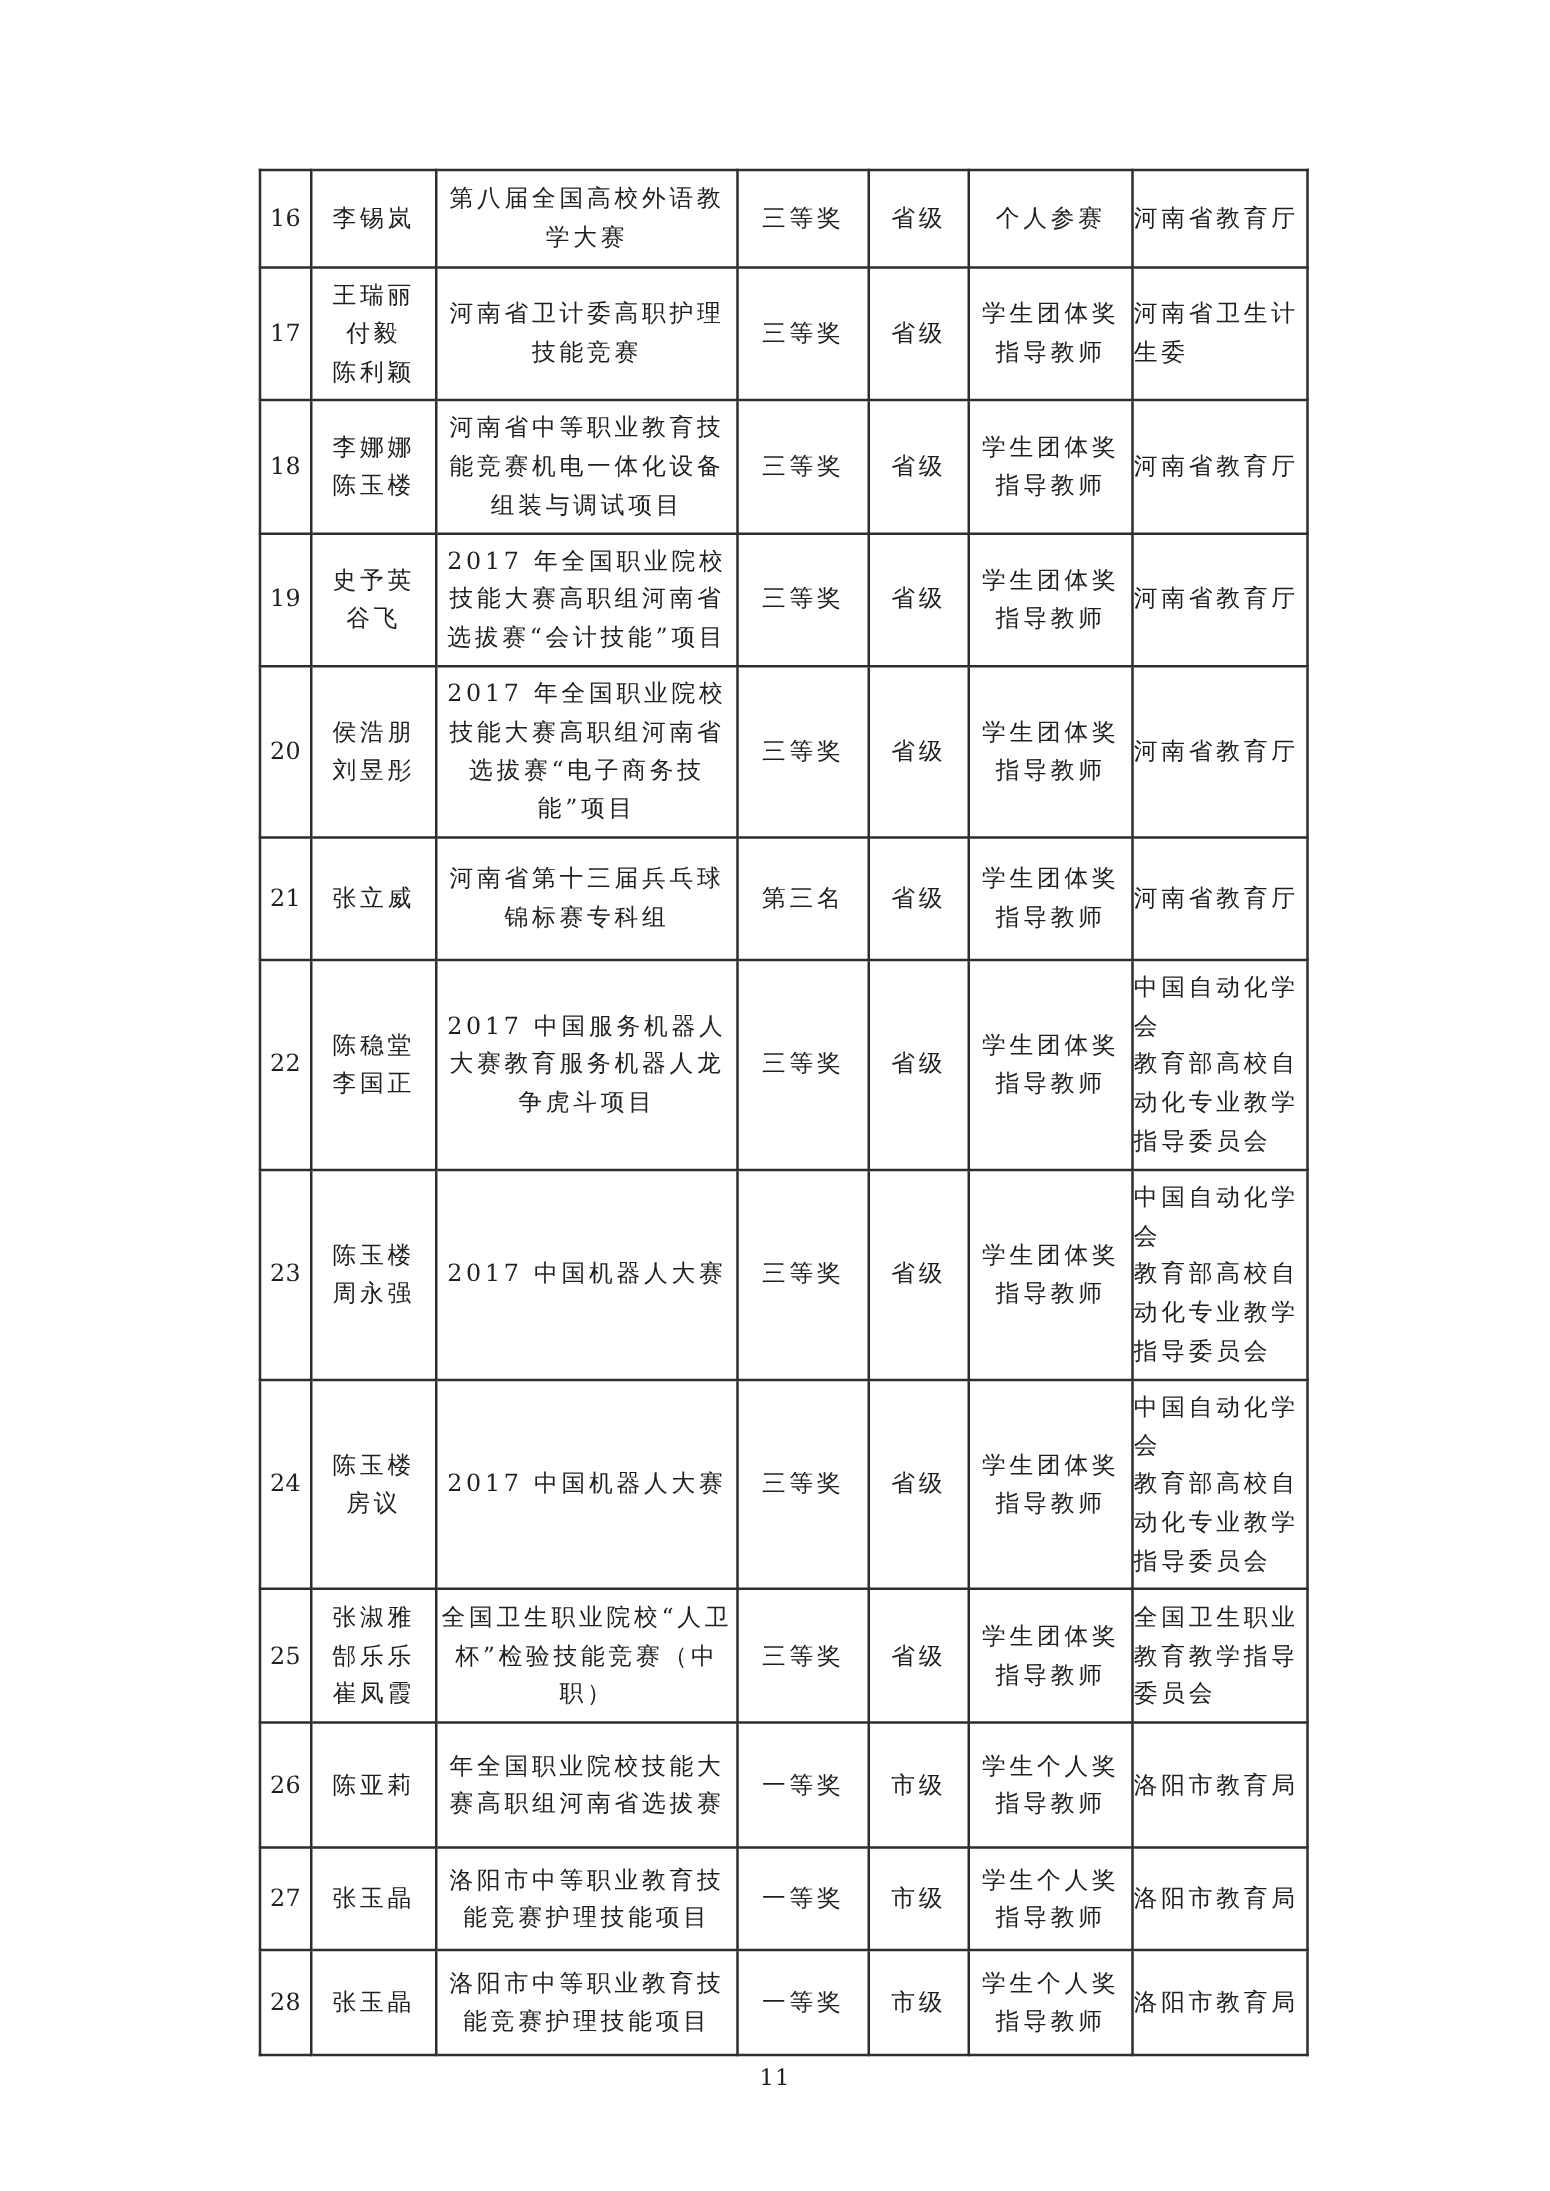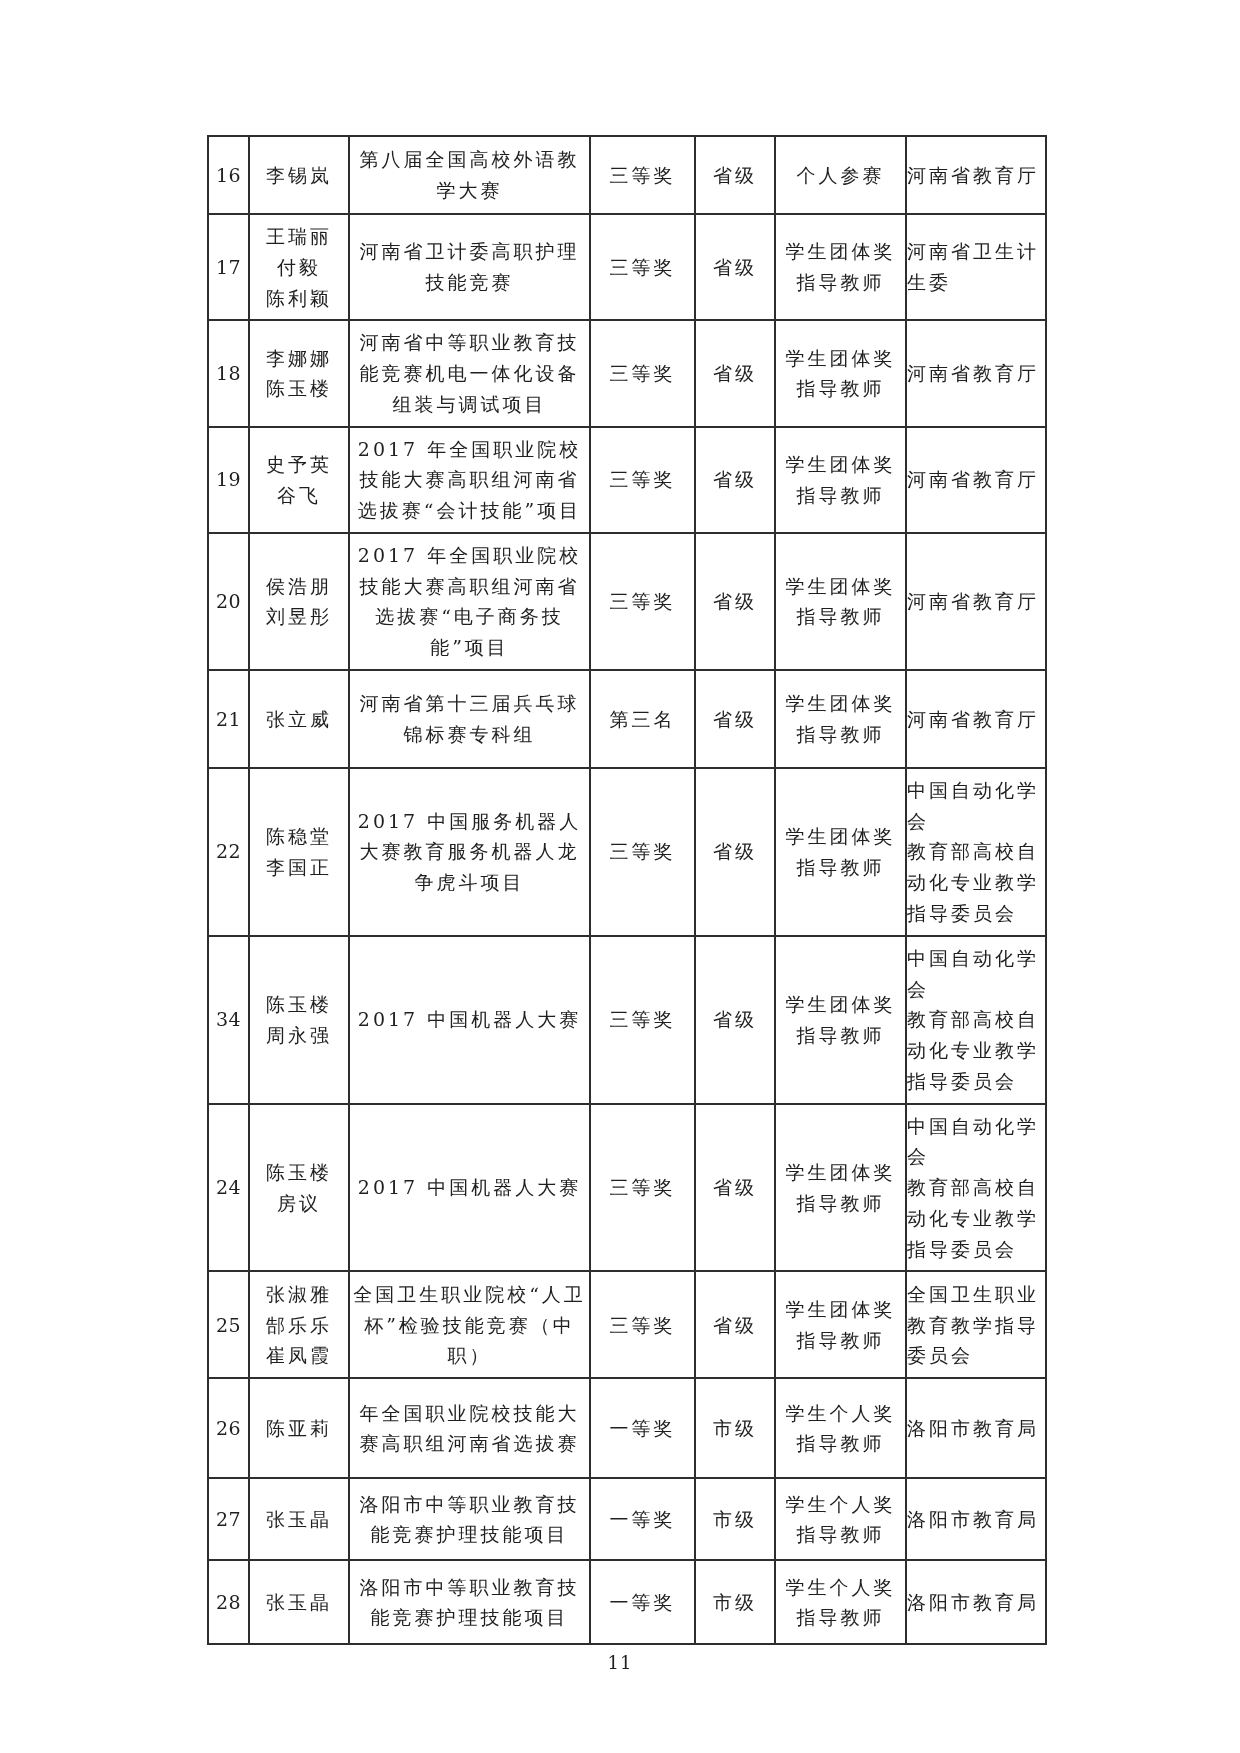--- a/index.html
+++ b/index.html
@@ -147,21 +147,21 @@
 李国正</td>
           <td class="c-competition">2017 中国服务机器人大赛教育服务机器人龙争虎斗项目</td>
           <td class="c-award">三等奖</td>
           <td class="c-level">省级</td>
           <td class="c-type">学生团体奖
 指导教师</td>
           <td class="c-org">中国自动化学会
 教育部高校自动化专业教学指导委员会</td>
         </tr>
         <tr style="height: 164px;">
-          <td class="c-no">34</td>
+          <td class="c-no">23</td>
           <td class="c-names">陈玉楼
 周永强</td>
           <td class="c-competition">2017 中国机器人大赛</td>
           <td class="c-award">三等奖</td>
           <td class="c-level">省级</td>
           <td class="c-type">学生团体奖
 指导教师</td>
           <td class="c-org">中国自动化学会
 教育部高校自动化专业教学指导委员会</td>
         </tr>

